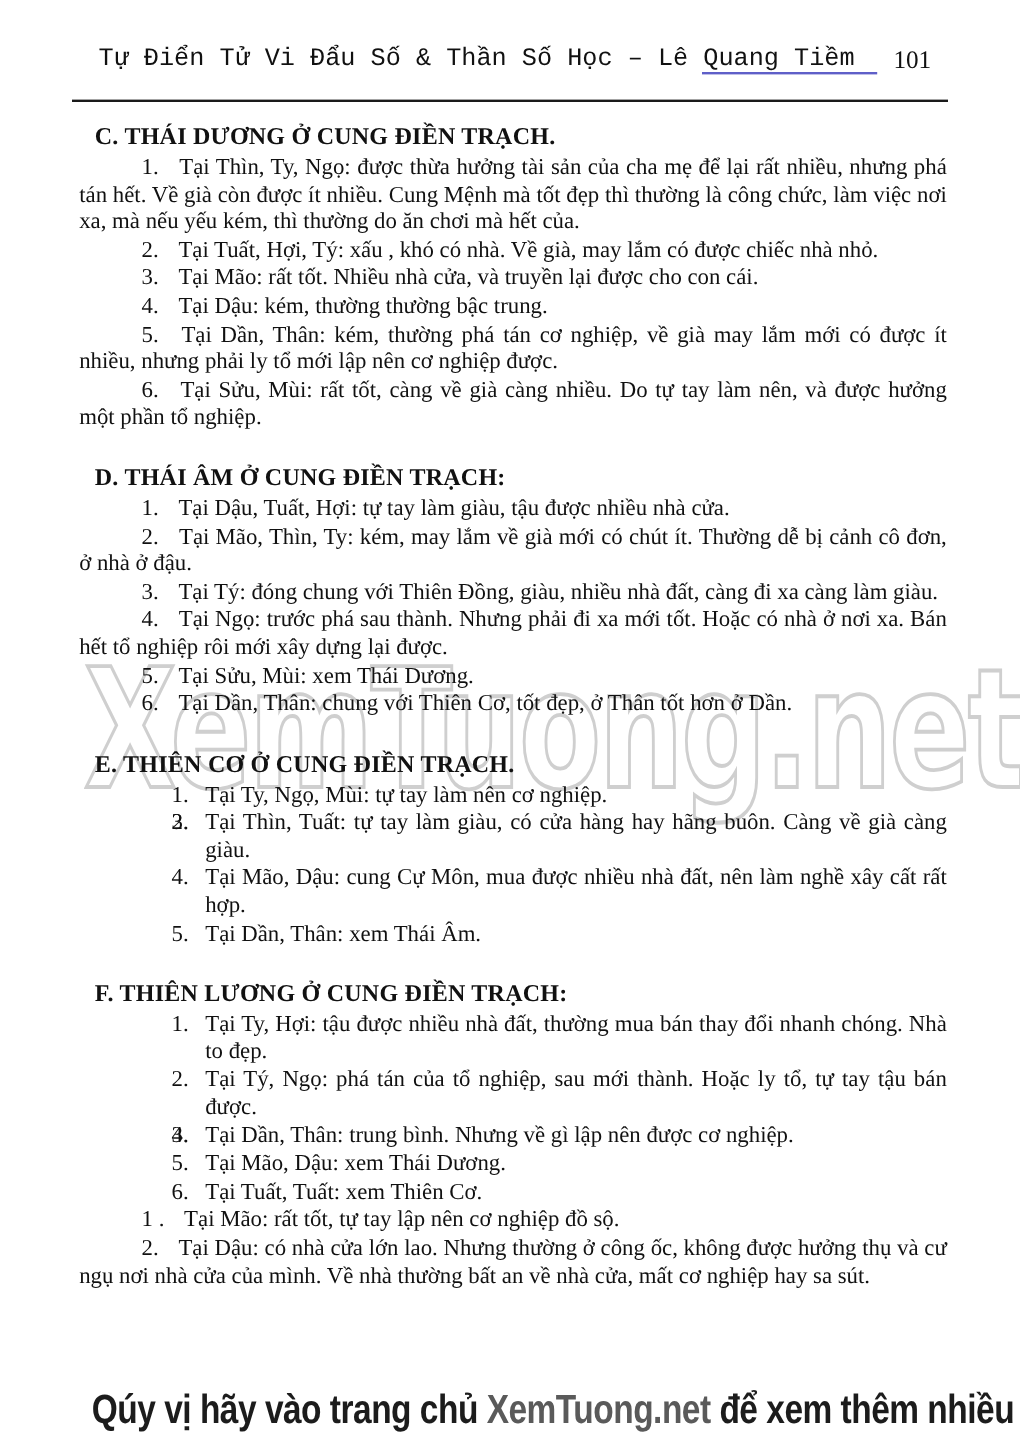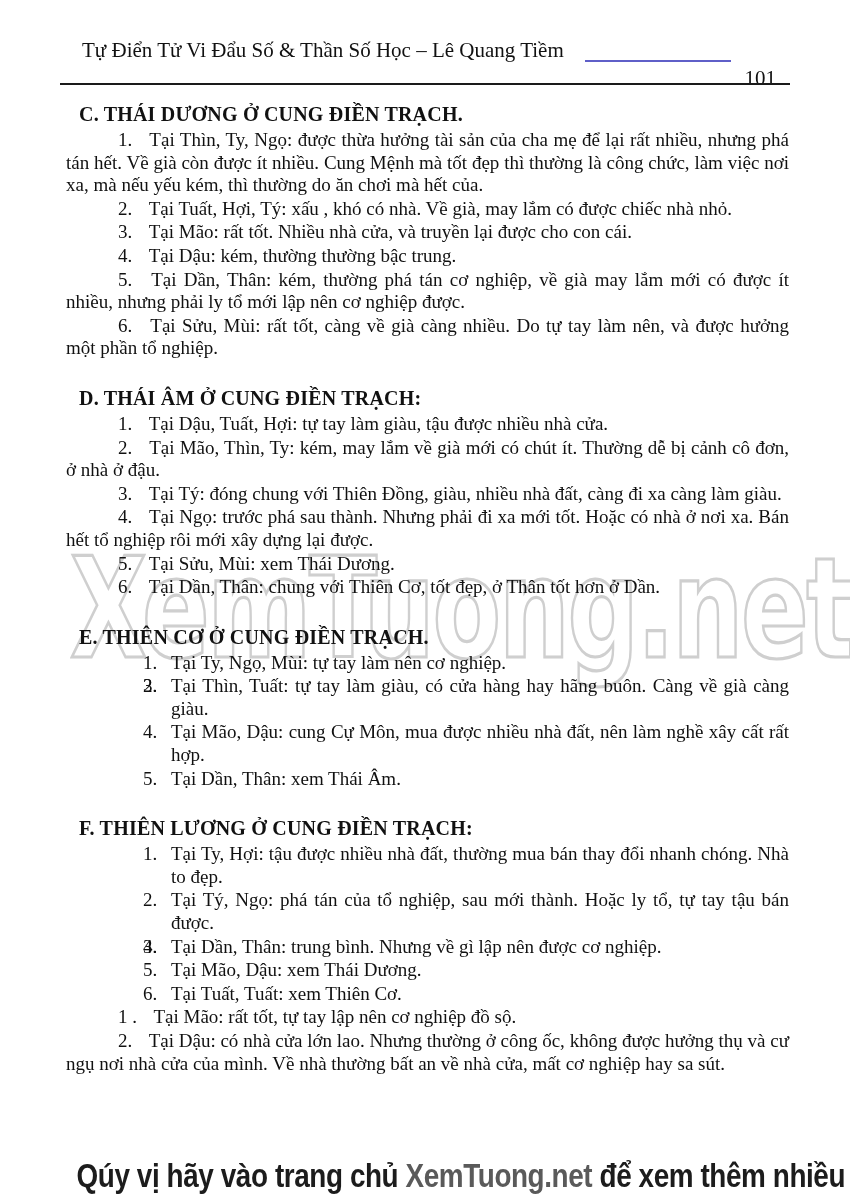--- a/index.html
+++ b/index.html
@@ -14,28 +14,28 @@
     color: #111111;
   }
 
   
   .header {
     position: absolute;
     top: 38px; left: 66px; right: 60px;
     height: 30px;
     font-size: 21px;
   }
-  .header-title { position: absolute; left: 16px; top: 0; white-space: nowrap; }
+  .header-title { position: absolute; left: 16px; top: 0; white-space: nowrap; font-family: Liberation Mono, monospace; }
   .header-underline {
     position: absolute;
     left: 519px; top: 22px;
     width: 146px; height: 0;
     border-bottom: 2px solid #5f5fc8;
   }
-  .page-number { position: absolute; right: 14px; top: 0; margin-top: 28px; }
+  .page-number { position: absolute; right: 14px; top: 0; }
   .header-rule {
     position: absolute;
     top: 83px; left: 60px;
     width: 730px; height: 2px;
     background: #1a1a1a;
   }
 
   
   .watermark {
     position: absolute;

